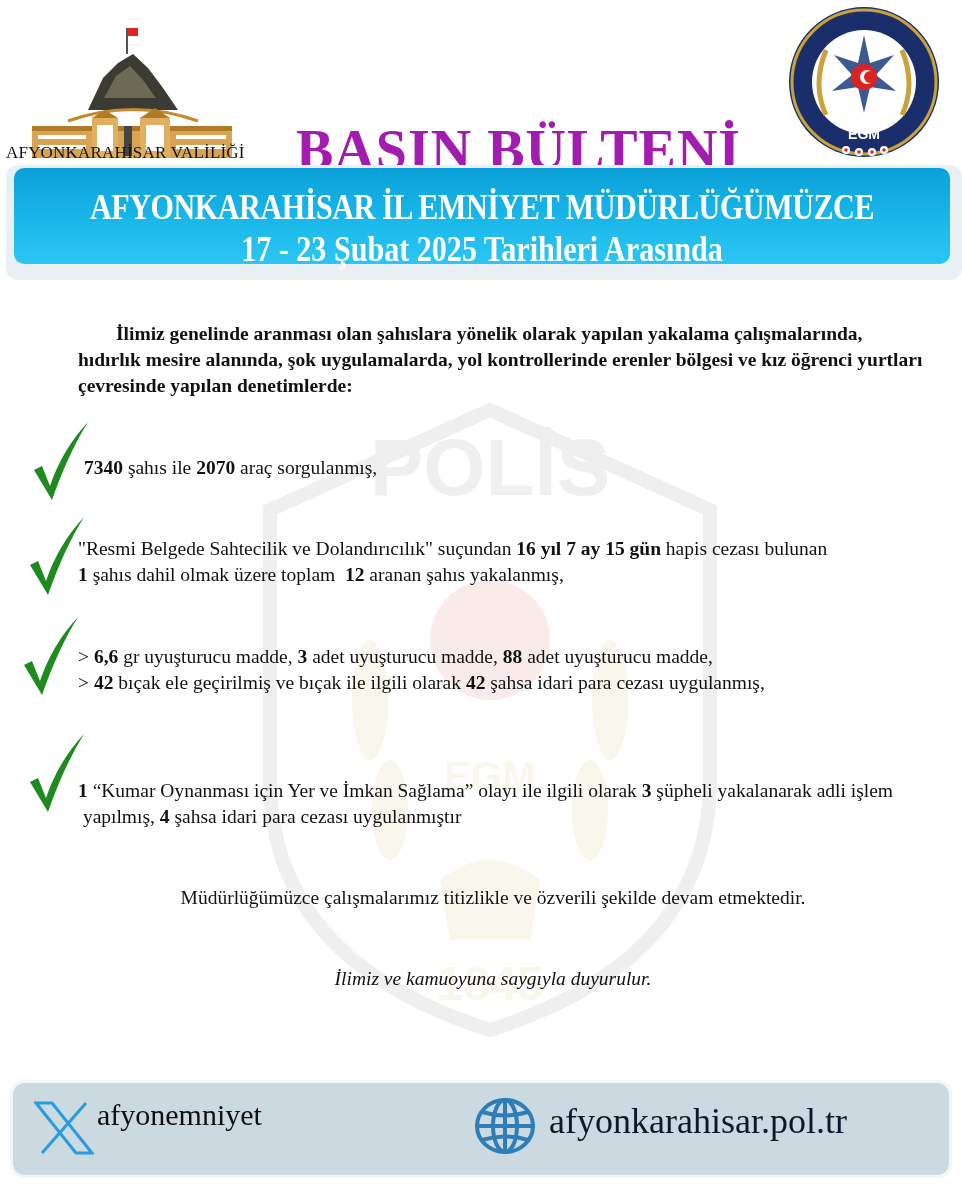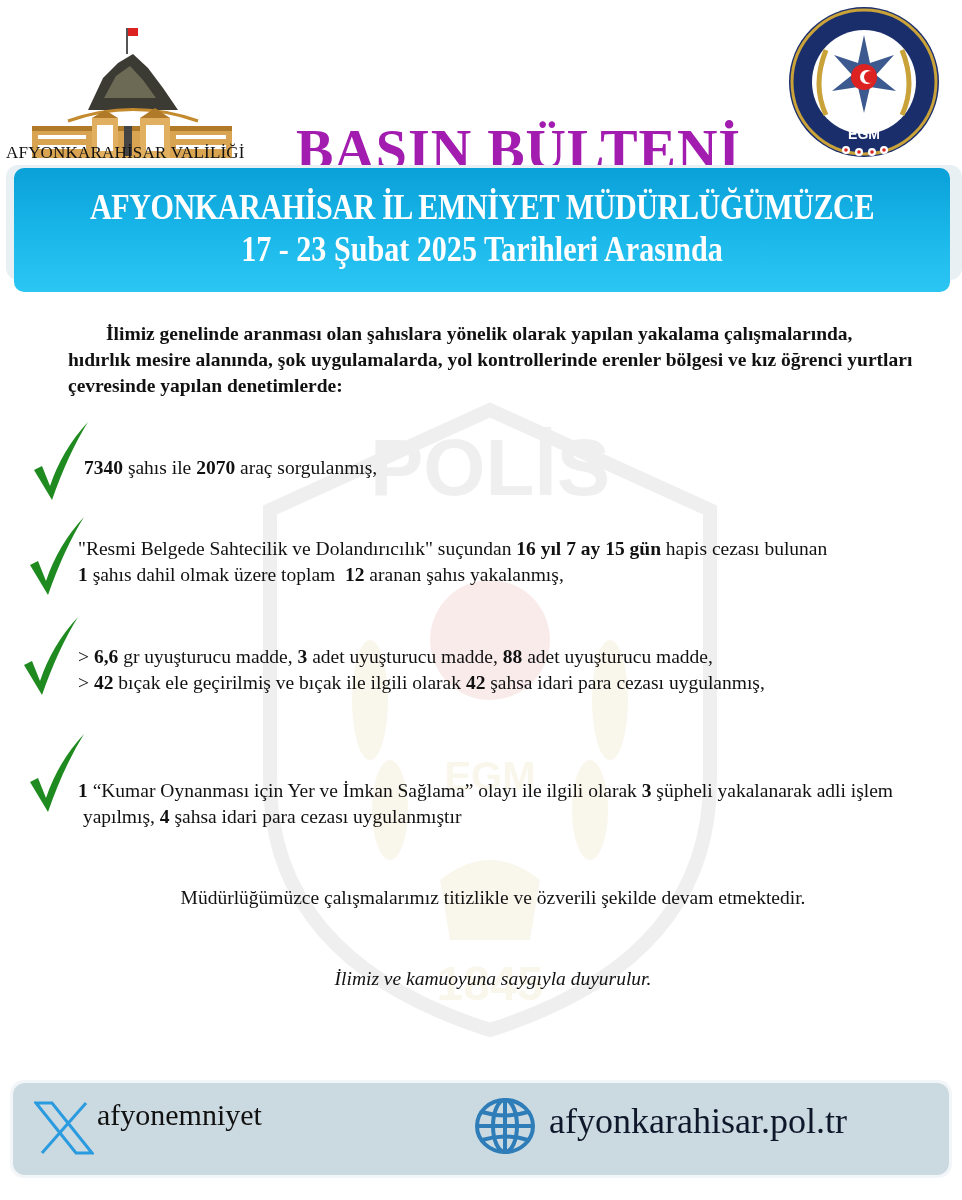--- a/index.html
+++ b/index.html
@@ -10,28 +10,28 @@
     .watermark { position: absolute; left: 240px; top: 400px; width: 500px; height: 640px; opacity: 0.09; pointer-events: none; }
 
     
     .logo-left { position: absolute; left: 8px; top: 18px; width: 250px; height: 148px; }
     .logo-left-caption { position: absolute; left: 6px; top: 143px; font-size: 17px; letter-spacing: 0.2px; color: #111; white-space: nowrap; }
     .bulletin-title { position: absolute; left: 296px; top: 92px; font-size: 56px; font-weight: bold; color: #a21caf; letter-spacing: 1px; white-space: nowrap; margin-top: 26px; }
     .logo-right { position: absolute; left: 784px; top: 5px; width: 160px; height: 155px; }
 
     
     .banner-wrap { position: absolute; left: 6px; top: 165px; width: 956px; height: 115px; background: #e9f0f4; border-radius: 12px; }
-    .banner { position: absolute; left: 14px; top: 168px; width: 936px; height: 124px; border-radius: 10px;
+    .banner { position: absolute; left: 14px; top: 168px; width: 936px; height: 96px; border-radius: 10px;
               background: linear-gradient(180deg, #0aa0d8 0%, #1ab8ea 55%, #2cc6f3 100%);
               text-align: center; color: #fff; font-weight: bold; }
     .banner .line1 { position: absolute; left: 0; right: 0; top: 20px; font-size: 35px; letter-spacing: -0.5px; transform: scaleX(0.86); white-space: nowrap; }
     .banner .line2 { position: absolute; left: 0; right: 0; top: 62px; font-size: 35px; transform: scaleX(0.86); white-space: nowrap; }
 
     
-    .intro { position: absolute; left: 68px; top: 321px; width: 850px; font-size: 19.5px; font-weight: bold; line-height: 26px; }
+    .intro { position: absolute; left: 78px; top: 321px; width: 850px; font-size: 19.5px; font-weight: bold; line-height: 26px; }
     .intro .indent { display: inline-block; width: 38px; }
 
     .check { position: absolute; width: 58px; height: 80px; }
     .item { position: absolute; font-size: 19.5px; line-height: 26px; white-space: nowrap; }
     .item b { font-weight: bold; }
 
     .closing { position: absolute; left: 12px; width: 962px; text-align: center; font-size: 19.5px; }
     .closing.italic { font-style: italic; }
 
     

